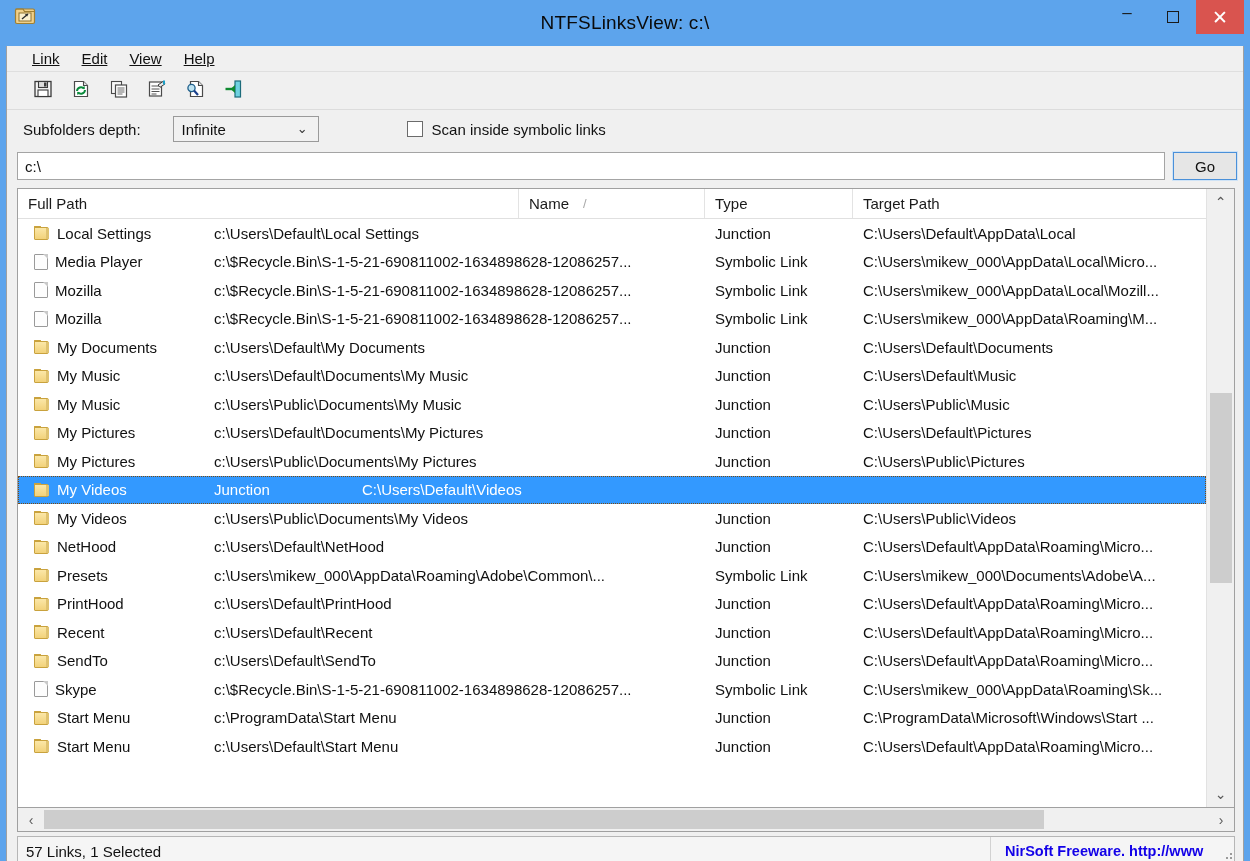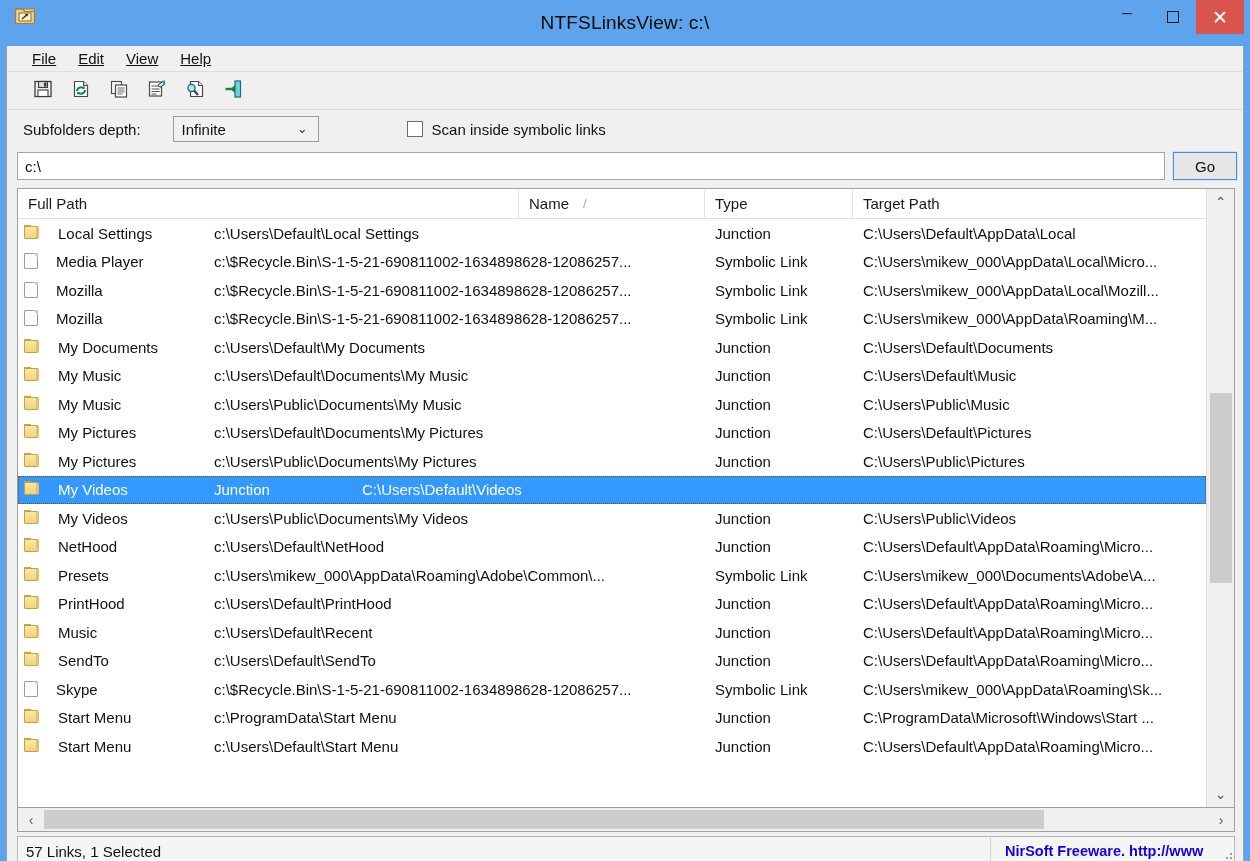--- a/index.html
+++ b/index.html
@@ -241,23 +241,23 @@
     outline-offset: -1px;
   }
   .cell {
     padding-left: 10px;
     overflow: hidden;
     text-overflow: clip;
     white-space: nowrap;
   }
   .cell.c-name {
     display: flex;
-    align-items: flex-start;
-    gap: 18px;
-    padding-left: 6px;
+    align-items: center;
+    gap: 7px;
+    padding-left: 16px;
   }
   .icon-folder {
     width: 16px; height: 14px;
     position: relative;
     flex: 0 0 auto;
   }
   .icon-folder .back {
     position: absolute; left: 0; top: 1px;
     width: 15px; height: 13px;
     background: linear-gradient(180deg,#fbe7a8 0%, #f2d27a 100%);
@@ -400,21 +400,21 @@
       <div class="win-btn">
         <span class="sq"></span>
       </div>
       <div id="btn-close">✕</div>
     </div>
   </div>
 
   <div id="client">
 
     <div id="menubar">
-      <div class="menu-item"><u>File</u></div>
+      <div class="menu-item"><u>Link</u></div>
       <div class="menu-item"><u>Edit</u></div>
       <div class="menu-item"><u>View</u></div>
       <div class="menu-item"><u>Help</u></div>
     </div>
 
     <div id="toolbar">
       <div class="tb-btn">
         <span>
           <svg width="20" height="20" viewBox="0 0 20 20">
             <rect x="2" y="2.5" width="16" height="15" fill="#f4f4f4" stroke="#3a3a3a" stroke-width="1.3"></rect>
@@ -681,21 +681,21 @@
             <div class="cell c-type">Junction</div>
             <div class="cell c-target">C:\Users\Default\AppData\Roaming\Micro...</div>
           </div>
           <div class="row">
             <div class="cell c-name">
               <span class="icon-folder">
                 <span class="tab"></span>
                 <span class="back"></span>
                 <span class="spine"></span>
               </span>
-              <span>Music</span>
+              <span>Recent</span>
             </div>
             <div class="cell c-path">c:\Users\Default\Recent</div>
             <div class="cell c-type">Junction</div>
             <div class="cell c-target">C:\Users\Default\AppData\Roaming\Micro...</div>
           </div>
           <div class="row">
             <div class="cell c-name">
               <span class="icon-folder">
                 <span class="tab"></span>
                 <span class="back"></span>

